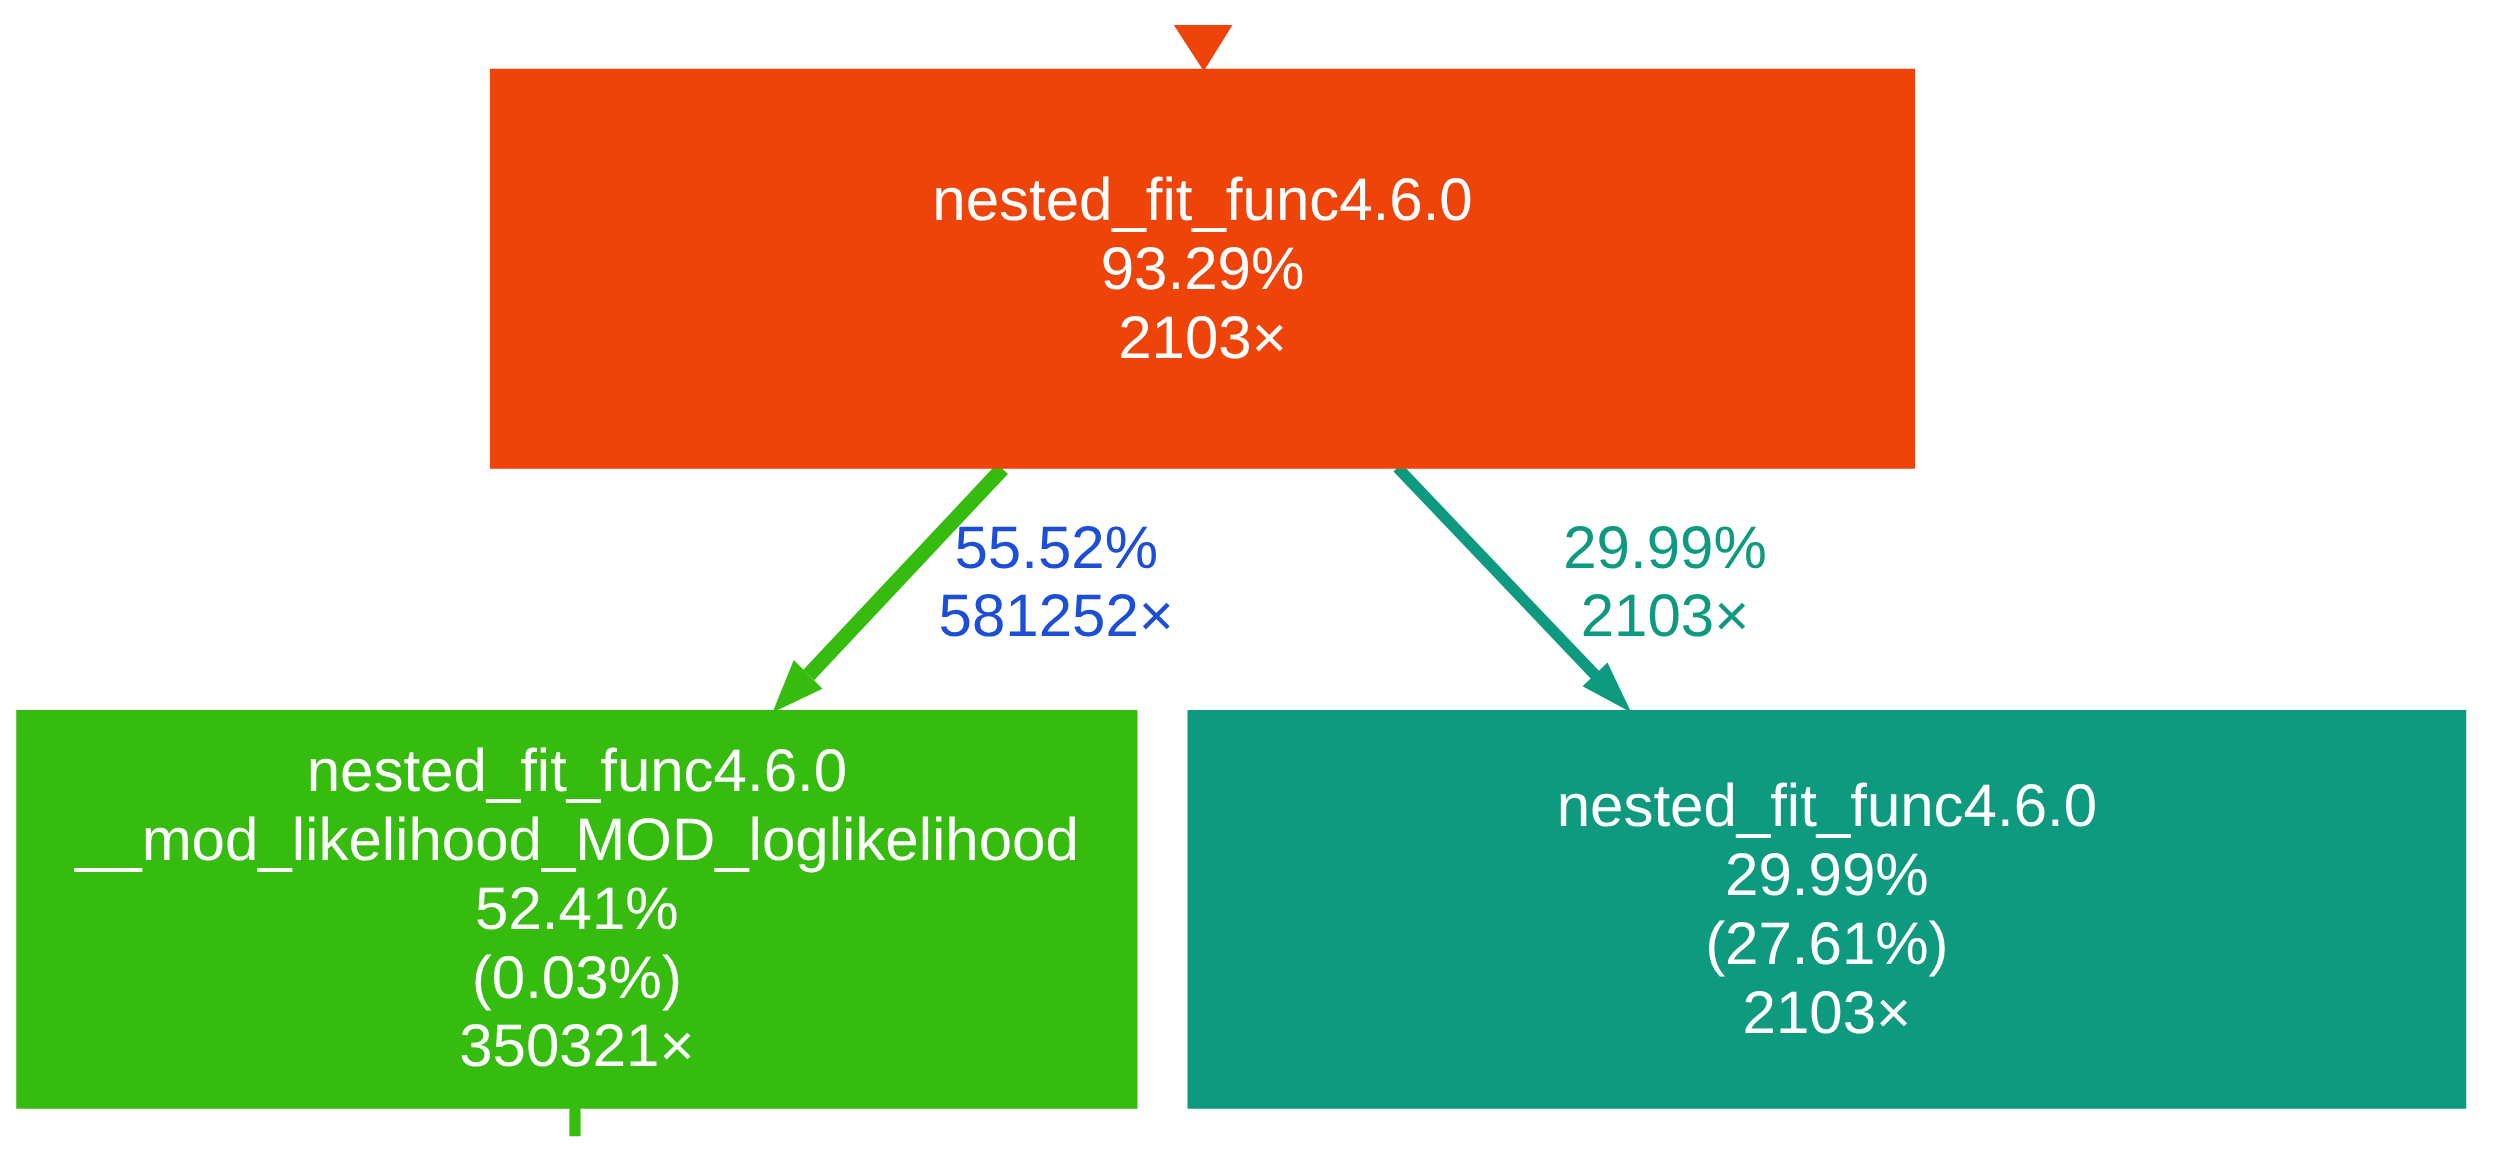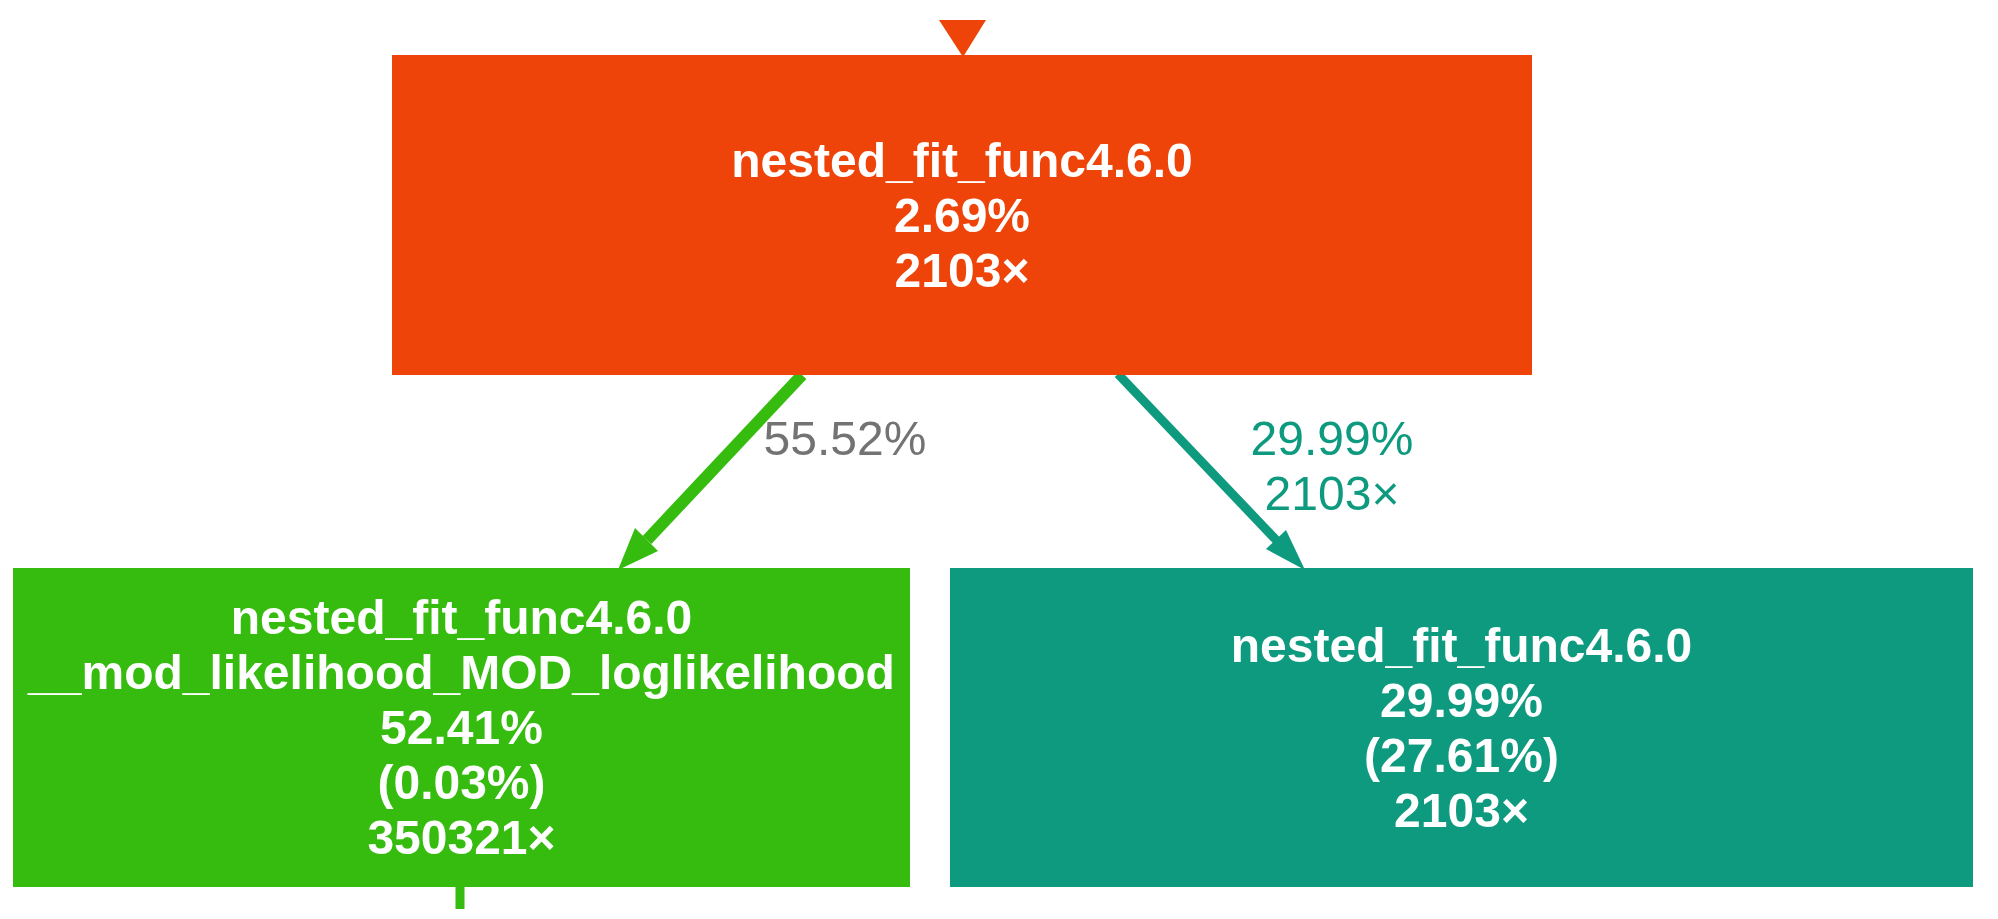--- a/index.html
+++ b/index.html
@@ -26,21 +26,20 @@
     position: absolute;
     display: flex;
     flex-direction: column;
     align-items: center;
     justify-content: center;
     color: #ffffff;
     text-align: center;
     font-size: 48px;
     line-height: 55px;
     white-space: nowrap;
-    font-weight: bold;
   }
   .node-line { width: 100%; }
   .edge-label {
     position: absolute;
     width: 320px;
     text-align: center;
     font-size: 48px;
     line-height: 55px;
     white-space: nowrap;
   }
@@ -58,26 +57,27 @@
     <polygon points="618,570 658,551 635,528" style="fill: rgb(53, 188, 15);"></polygon>
 
     <line x1="1118" y1="374" x2="1279" y2="543" stroke-width="9" style="stroke: rgb(14, 154, 126);"></line>
     <polygon points="1305,570 1286,530 1266,549" style="fill: rgb(14, 154, 126);"></polygon>
 
     <line x1="460" y1="886" x2="460" y2="909" stroke-width="9" style="stroke: rgb(53, 188, 15);"></line>
   </svg>
 
   <div class="node" style="left: 392px; top: 55px; width: 1140px; height: 320px; background-color: rgb(239, 68, 9);">
     <div class="node-line">nested_fit_func4.6.0</div>
-    <div class="node-line">2.69%</div>
+    <div class="node-line">93.29%</div>
     <div class="node-line">2103×</div>
   </div>
 
-  <div class="edge-label" style="left: 685px; top: 411px; color: #737373;">
+  <div class="edge-label" style="left: 685px; top: 411px; color: #1d4ed8;">
     <div>55.52%</div>
+    <div>581252×</div>
   </div>
 
   <div class="edge-label" style="left: 1172px; top: 411px; color: rgb(14, 154, 126);">
     <div>29.99%</div>
     <div>2103×</div>
   </div>
 
   <div class="node" style="left: 13px; top: 568px; width: 897px; height: 319px; background-color: rgb(53, 188, 15);">
     <div class="node-line">nested_fit_func4.6.0</div>
     <div class="node-line">__mod_likelihood_MOD_loglikelihood</div>

